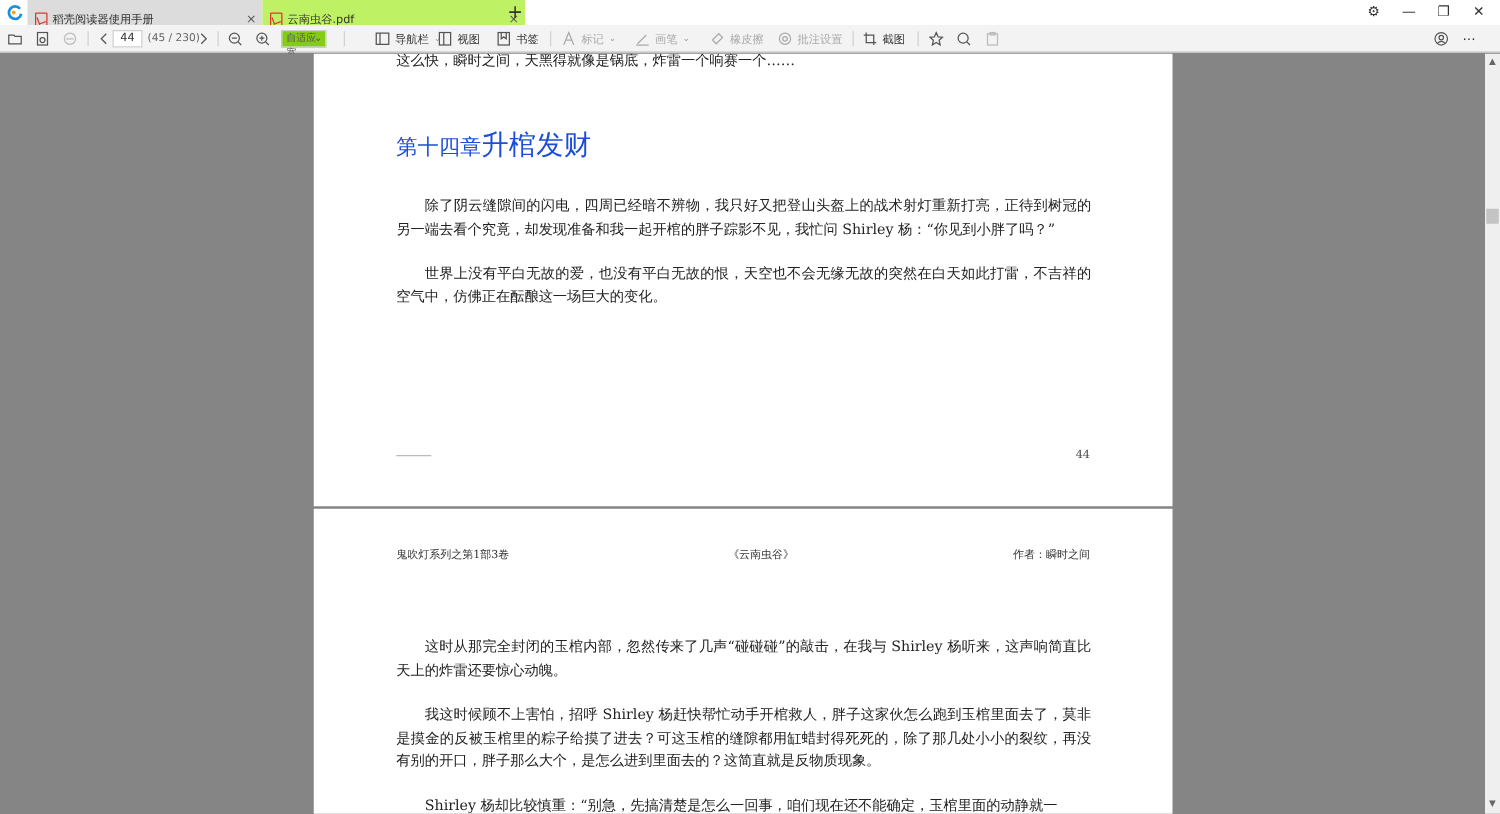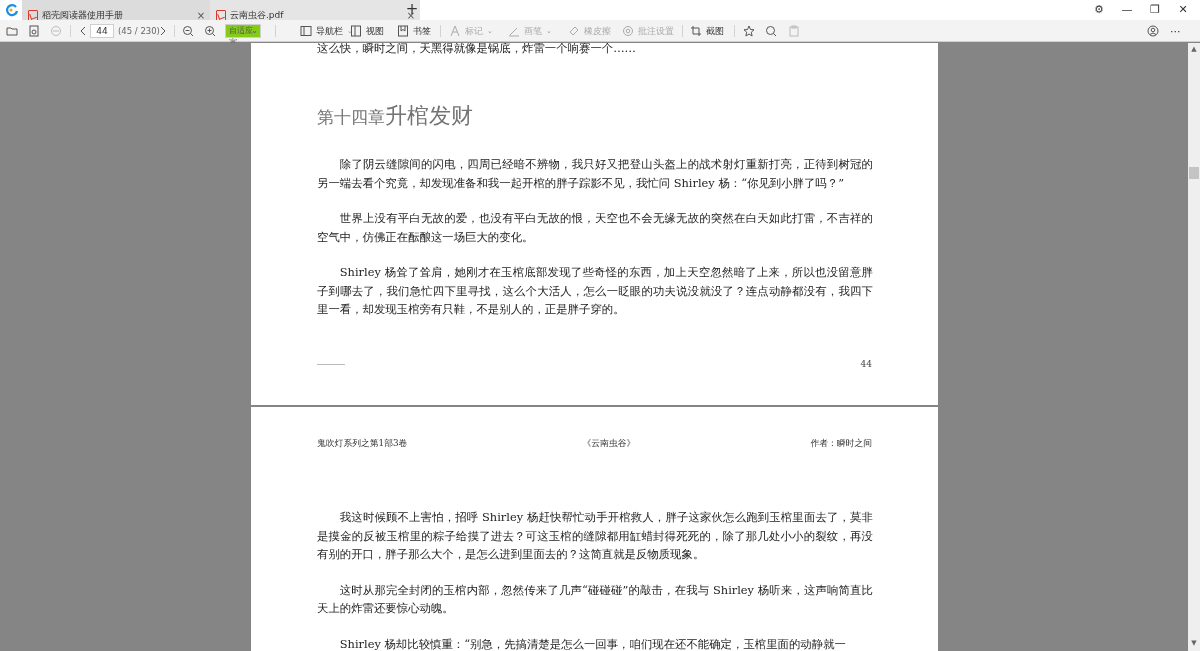--- a/index.html
+++ b/index.html
@@ -1,21 +1,21 @@
 <!DOCTYPE html>
 <html><head>
 <meta charset="utf-8">
 <style>
   * { box-sizing: border-box; margin: 0; padding: 0; }
   html, body { width: 1200px; height: 651px; overflow: hidden; background: #858585; font-family: "DejaVu Sans", "Liberation Sans", sans-serif; }
   .tabbar { position: absolute; left: 0; top: 0; width: 1200px; height: 20px; background: #ffffff; }
   .app-logo { position: absolute; left: 5px; top: 3px; width: 14px; height: 14px; }
   .tab { position: absolute; top: 0; height: 31px; display: flex; align-items: center; font-size: 9px; color: #333; }
   .tab.inactive { left: 22px; width: 188px; background: #dcdcdc; }
-  .tab.active { left: 210px; width: 210px; background: #e5e5e5; justify-content: space-between; }
+  .tab.active { left: 210px; width: 210px; background: #bef264; justify-content: space-between; }
   .tab .pdf-icon { width: 10px; height: 11px; border: 1px solid #d9372d; border-radius: 1px; margin: 0 4px 0 6px; position: relative; }
   .tab .pdf-icon::after { content: ""; position: absolute; left: 1px; top: 2px; width: 5px; height: 5px; border-left: 1px solid #d9372d; border-bottom: 1px solid #d9372d; transform: rotate(-20deg); }
   .tab .label { flex: 1; white-space: nowrap; overflow: hidden; }
   .tab .close { width: 18px; text-align: center; font-size: 10px; color: #555; }
   .new-tab { position: absolute; left: 403px; top: 0; width: 18px; height: 20px; text-align: center; font-size: 15px; line-height: 19px; color: #333; }
   .winctl { position: absolute; top: 0; height: 20px; width: 28px; text-align: center; font-size: 11px; line-height: 20px; color: #333; }
 
   .toolbar { position: absolute; left: 0; top: 20px; width: 1200px; height: 22px; background: #f3f3f3; border-bottom: 1px solid #d0d0d0; }
   .tb { position: absolute; top: 0; height: 22px; display: flex; align-items: center; font-size: 9px; color: #333; }
   .tb.disabled { color: #aaa; }
@@ -26,21 +26,21 @@
   .page-input { position: absolute; left: 90px; top: 4px; width: 24px; height: 14px; background: #fff; border: 1px solid #cfcfcf; font-size: 9px; text-align: center; line-height: 12px; color: #333; }
   .page-count { position: absolute; left: 118px; top: 0; height: 22px; line-height: 22px; font-size: 8.5px; color: #666; }
   .zoom-select { position: absolute; left: 225px; top: 4px; width: 36px; height: 14px; border: 1px solid #cfcfcf; background: #84cc16; font-size: 8px; line-height: 12px; color: #555; padding-left: 3px; }
 
   .viewer { position: absolute; left: 0; top: 43px; width: 1188px; height: 608px; background: #858585; overflow: hidden; }
   .page { position: absolute; left: 251px; width: 687px; background: #fff; }
   .page1 { top: -20px; height: 382px; }
   .page2 { top: 364px; height: 300px; }
   .ptext { position: absolute; left: 66px; width: 556px; font-family: "DejaVu Serif", "Liberation Serif", serif; font-size: 11.4px; color: #222; line-height: 18.5px; }
   .para { text-indent: 2em; text-align: justify; margin-bottom: 17px; }
-  .chapter { position: absolute; left: 66px; top: 78px; font-family: Liberation Sans, sans-serif; color: #737373; white-space: nowrap; text-align: right; }
+  .chapter { position: absolute; left: 66px; top: 78px; font-family: Liberation Sans, sans-serif; color: #1d4ed8; white-space: nowrap; text-align: right; }
   .chapter .small { font-size: 17px; }
   .chapter .big { font-size: 22px; }
   .pnum { position: absolute; right: 66px; font-size: 9px; color: #444; font-family: "DejaVu Serif", serif; }
   .footline { position: absolute; left: 66px; width: 28px; height: 1px; background: #bbb; }
   .header-row { position: absolute; left: 66px; right: 66px; top: 31px; display: flex; justify-content: space-between; font-family: "DejaVu Serif", serif; font-size: 8.8px; color: #333; }
 
   .vscroll { position: absolute; left: 1188px; top: 43px; width: 12px; height: 608px; background: #efefef; }
   .vscroll .arrow { position: absolute; left: 0; width: 12px; height: 10px; font-size: 7px; text-align: center; color: #666; }
   .vscroll .thumb { position: absolute; left: 1px; top: 124px; width: 10px; height: 12px; background: #c4c4c4; }
 </style>
@@ -209,35 +209,34 @@
   <div class="page page1">
     <div class="ptext" style="top:16px;">
       <div>这么快，瞬时之间，天黑得就像是锅底，炸雷一个响赛一个……</div>
     </div>
     <div class="chapter">
       <span class="small">第十四章</span><span class="big">升棺发财</span>
     </div>
     <div class="ptext" style="top:132px;">
       <p class="para">除了阴云缝隙间的闪电，四周已经暗不辨物，我只好又把登山头盔上的战术射灯重新打亮，正待到树冠的另一端去看个究竟，却发现准备和我一起开棺的胖子踪影不见，我忙问 Shirley 杨：“你见到小胖了吗？”</p>
       <p class="para">世界上没有平白无故的爱，也没有平白无故的恨，天空也不会无缘无故的突然在白天如此打雷，不吉祥的空气中，仿佛正在酝酿这一场巨大的变化。</p>
-      <p class="para">Shirley 杨耸了耸肩，她刚才在玉棺底部发现了些奇怪的东西，加上天空忽然暗了上来，所以也没留意胖子到哪去了，我们急忙四下里寻找，这么个大活人，怎么一眨眼的功夫说没就没了？连点动静都没有，我四下里一看，却发现玉棺旁有只鞋，不是别人的，正是胖子穿的。</p>
     </div>
     <div class="footline" style="top:341px;"></div>
     <div class="pnum" style="top:336px;">44</div>
   </div>
 
   <div class="page page2">
     <div class="header-row">
       <span>鬼吹灯系列之第1部3卷</span>
       <span>《云南虫谷》</span>
       <span>作者：瞬时之间</span>
     </div>
     <div class="ptext" style="top:101px;">
+      <p class="para">这时从那完全封闭的玉棺内部，忽然传来了几声“碰碰碰”的敲击，在我与 Shirley 杨听来，这声响简直比天上的炸雷还要惊心动魄。</p>
       <p class="para">我这时候顾不上害怕，招呼 Shirley 杨赶快帮忙动手开棺救人，胖子这家伙怎么跑到玉棺里面去了，莫非是摸金的反被玉棺里的粽子给摸了进去？可这玉棺的缝隙都用缸蜡封得死死的，除了那几处小小的裂纹，再没有别的开口，胖子那么大个，是怎么进到里面去的？这简直就是反物质现象。</p>
-      <p class="para">这时从那完全封闭的玉棺内部，忽然传来了几声“碰碰碰”的敲击，在我与 Shirley 杨听来，这声响简直比天上的炸雷还要惊心动魄。</p>
       <p class="para">Shirley 杨却比较慎重：“别急，先搞清楚是怎么一回事，咱们现在还不能确定，玉棺里面的动静就一</p>
     </div>
   </div>
 </div>
 
 <div class="vscroll">
   <div class="arrow" style="top:2px;">▲</div>
   <div class="thumb"></div>
   <div class="arrow" style="bottom:2px;">▼</div>
 </div>

